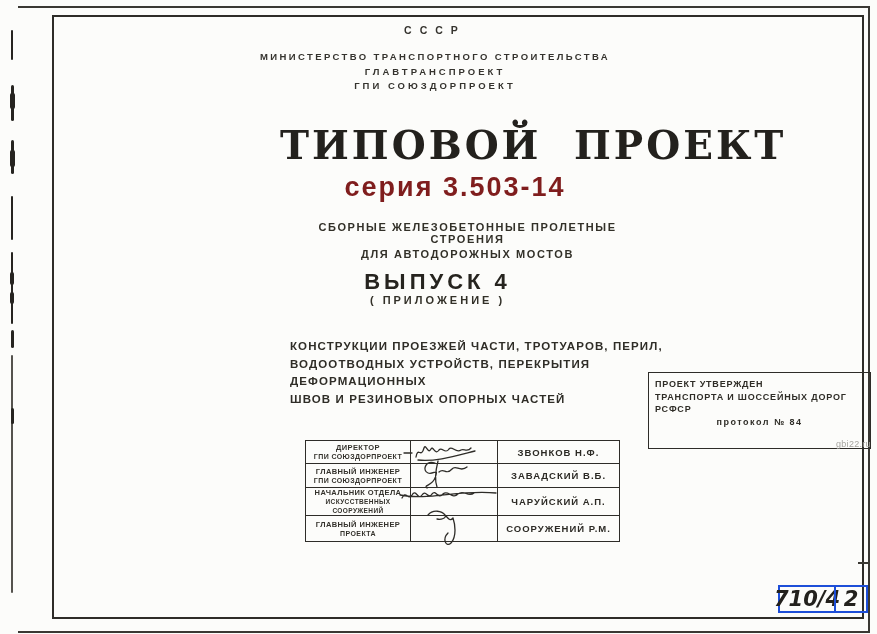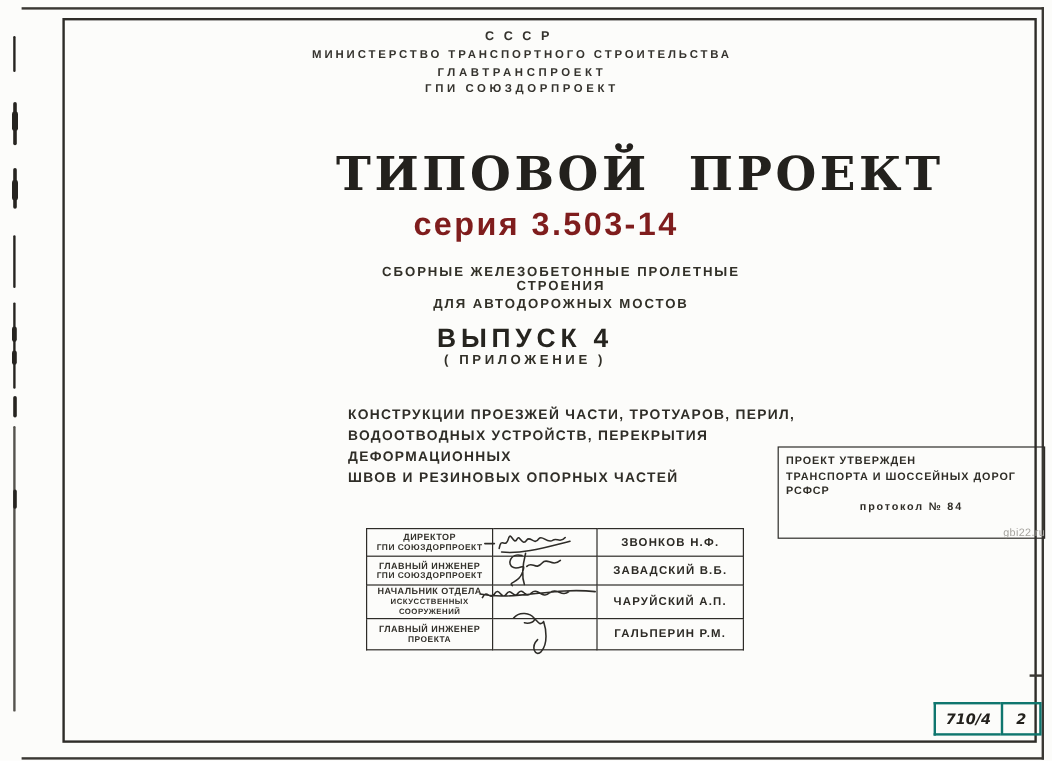--- a/index.html
+++ b/index.html
@@ -44,22 +44,22 @@
     border:1.5px solid #2e2c28;padding:0 2px;vertical-align:middle;text-align:center;
   }
   .role{font-weight:bold;font-size:7.5px;letter-spacing:0.4px;line-height:9px;color:#34322c;}
   .role .r2{font-size:7px;}
   .person{font-weight:bold;font-size:9.5px;letter-spacing:1px;color:#2c2a25;}
   .sig-svg{pointer-events:none;}
   .sig-svg path{stroke:#2e2c28;fill:none;stroke-width:1.3;stroke-linecap:round;stroke-linejoin:round;}
   .moscow{font-weight:bold;font-size:11.5px;letter-spacing:2.4px;color:#2f2d27;}
   .stamp{left:778px;top:585px;display:flex;}
   .stamp .cell{
-    border:2px solid #0f766e;height:24px;display:flex;align-items:center;justify-content:center;
-    font-family:"DejaVu Sans",sans-serif;font-style:italic;font-weight:bold;font-size:12px;color:#23211d;
+    border:2px solid #1d4ed8;height:24px;display:flex;align-items:center;justify-content:center;
+    font-family:"DejaVu Sans",sans-serif;font-style:italic;font-weight:bold;font-size:21px;color:#23211d;
   }
   .stamp .c1{width:54px;border-right:none;}
   .stamp .c2{width:30px;}
   .watermark{font-size:9px;color:#a5a39e;letter-spacing:0.3px;}
   .frame-tick{left:858px;top:562px;width:12px;height:2px;background:#3a3833;}
 </style>
 </head>
 <body>
 
 <div class="page">
@@ -76,21 +76,21 @@
   <div class="abs dash" style="top:196px;height:44px;width:2px;"></div>
   <div class="abs dash" style="top:252px;height:72px;width:2px;"></div>
   <div class="abs dash" style="top:272px;height:13px;width:4px;left:10px;"></div>
   <div class="abs dash" style="top:292px;height:12px;width:4px;left:10px;"></div>
   <div class="abs dash" style="top:330px;height:18px;width:3px;"></div>
   <div class="abs dash" style="top:355px;height:238px;width:1.5px;background:#55534e;"></div>
   <div class="abs dash" style="top:408px;height:16px;width:3px;"></div>
 
   <div class="abs ctr" style="left:240px;top:24px;width:390px;">
     <div class="hdr-country">СССР</div>
-    <div class="hdr-line" style="margin-top:4px;text-align:center;">МИНИСТЕРСТВО ТРАНСПОРТНОГО СТРОИТЕЛЬСТВА</div>
+    <div class="hdr-line" style="margin-top:15px;text-align:center;">МИНИСТЕРСТВО ТРАНСПОРТНОГО СТРОИТЕЛЬСТВА</div>
     <div class="hdr-line" style="margin-top:4px;letter-spacing:3px;">ГЛАВТРАНСПРОЕКТ</div>
     <div class="hdr-line" style="margin-top:3px;letter-spacing:3px;">ГПИ СОЮЗДОРПРОЕКТ</div>
   </div>
 
   <div class="abs ctr main-title" style="left:280px;top:122px;width:395px;">ТИПОВОЙ ПРОЕКТ</div>
   <div class="abs ctr series" style="left:260px;top:172px;width:390px;">серия 3.503-14</div>
 
   <div class="abs ctr" style="left:280px;top:221px;width:375px;">
     <div class="sub-line">СБОРНЫЕ ЖЕЛЕЗОБЕТОННЫЕ ПРОЛЕТНЫЕ СТРОЕНИЯ</div>
     <div class="sub-line" style="margin-top:3px;">ДЛЯ АВТОДОРОЖНЫХ МОСТОВ</div>
@@ -141,21 +141,21 @@
           </td>
       <td></td>
       <td class="person">ЧАРУЙСКИЙ А.П.</td>
     </tr>
     <tr style="height:26px;">
       <td class="role">
             <div>ГЛАВНЫЙ ИНЖЕНЕР</div>
             <div class="r2">ПРОЕКТА</div>
           </td>
       <td></td>
-      <td class="person">ГАЛЬПЕРИН Р.М.</td>
+      <td class="person">СООРУЖЕНИЙ Р.М.</td>
     </tr>
   </tbody>
     </table>
 
   <svg class="abs sig-svg" style="left:403px;top:441px;" width="82" height="22" viewBox="0 0 82 22">
     <path d="M1 12 h8 M13 16 C15 5 18 18 21 7 C23 2 25 14 28 8 C30 4 32 15 36 9 C39 5 42 14 46 8 C49 4 53 13 58 9 C61 7 64 12 68 7 M15 19 C32 21 52 15 72 10"></path>
   </svg>
   <svg class="abs sig-svg" style="left:415px;top:459px;" width="60" height="31" viewBox="0 0 60 31">
     <path d="M20 4 C10 1 7 12 13 14 C19 16 24 8 20 19 C17 27 8 26 12 29 M23 2 C21 10 19 20 22 28 M24 13 C29 8 31 17 37 10 C41 5 45 14 52 8"></path>
   </svg>

